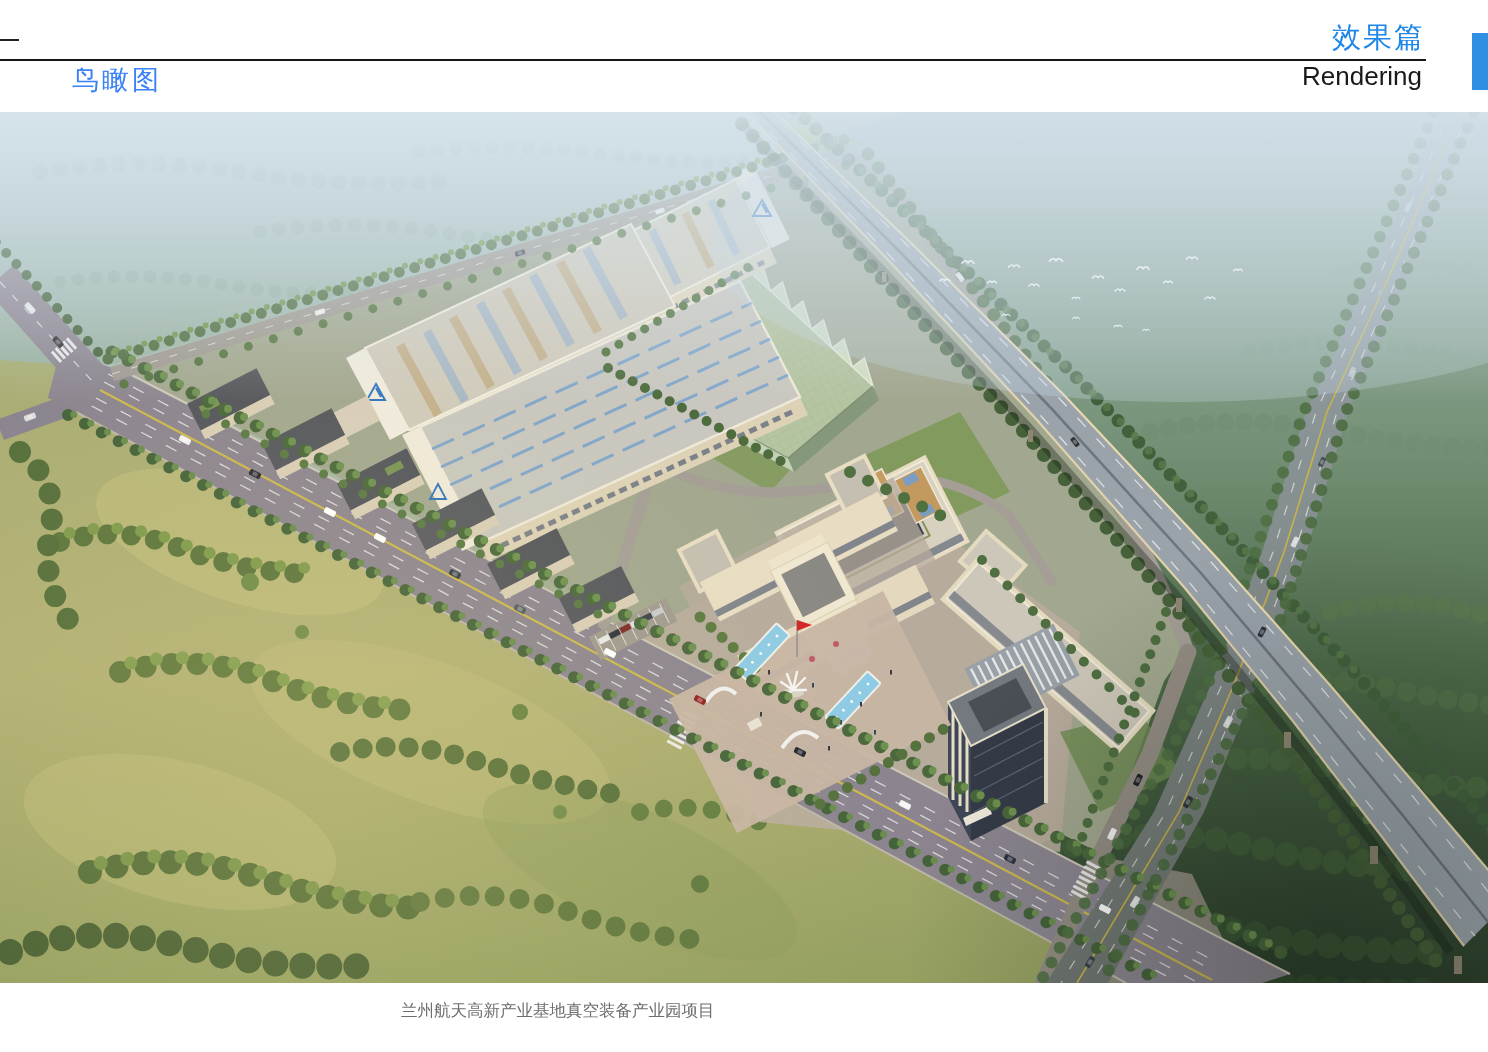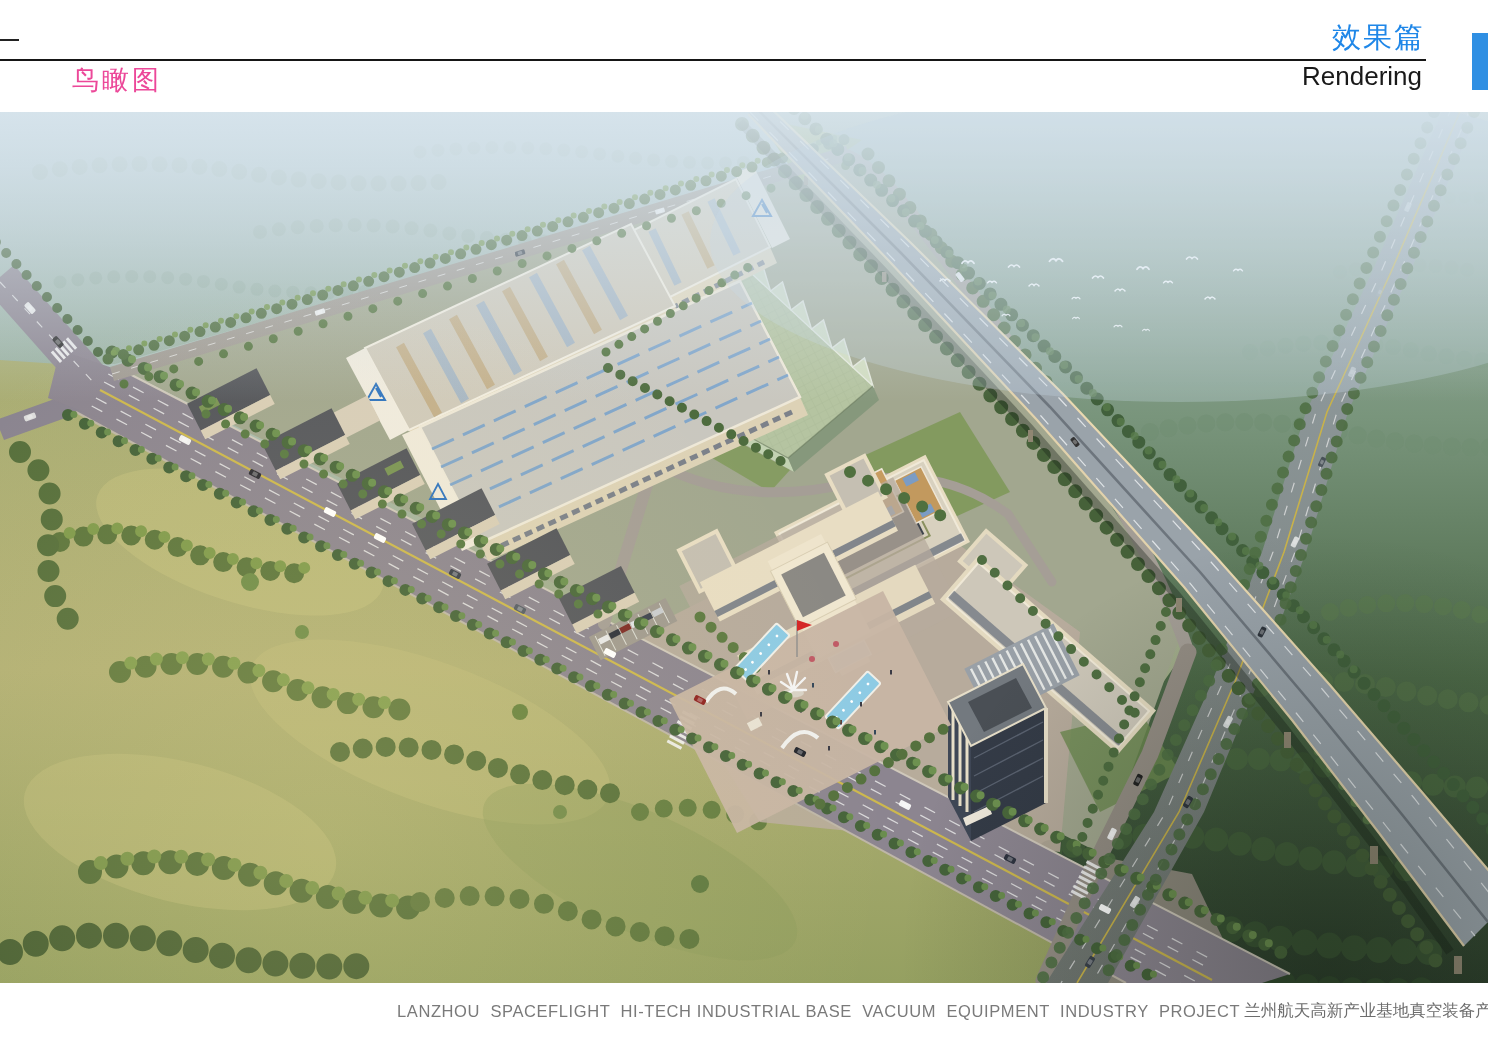--- a/index.html
+++ b/index.html
@@ -4,21 +4,21 @@
 <style>
   html,body{margin:0;padding:0;background:#ffffff;width:1488px;height:1052px;overflow:hidden;
     font-family:"Liberation Sans","DejaVu Sans",sans-serif;}
   .page{position:relative;width:1488px;height:876px;background:#fff;}
   
   .mini-rule{position:absolute;left:0;top:39px;width:19px;height:2px;background:#222;}
   .head-rule{position:absolute;left:0;top:59px;width:1426px;height:2px;background:#161616;}
   .topic-cn{position:absolute;right:63px;top:18px;font-size:29px;color:#1f87e8;letter-spacing:2px;}
   .topic-en{position:absolute;right:66px;top:61px;font-size:26px;color:#191919;letter-spacing:0;}
   .accent-block{position:absolute;right:0;top:33px;width:16px;height:57px;background:#2f8fe3;}
-  .view-title{position:absolute;left:72px;top:62px;font-size:27px;color:#ec4899;letter-spacing:3px;}
+  .view-title{position:absolute;left:72px;top:62px;font-size:27px;color:#3b82f6;letter-spacing:3px;}
   
   .figure{position:absolute;left:0;top:112px;width:1488px;height:871px;overflow:hidden;}
   .figure svg{display:block;}
   
   .caption{position:absolute;left:397px;top:999px;height:24px;display:flex;align-items:center;}
   .cap-en{font-size:16.5px;color:#7a7a7a;letter-spacing:.6px;white-space:pre;}
   .cap-cn{font-size:16.5px;color:#6d6d6d;margin-left:4px;white-space:pre;}
   svg .tree{fill:none;stroke-linecap:round;}
   svg .band{stroke-linejoin:round;}
 </style>
@@ -489,18 +489,17 @@
     <g>
       <rect x="0" y="0" width="1488" height="290" fill="url(#hazeG)"></rect>
       <ellipse cx="1180" cy="130" rx="470" ry="160" fill="rgba(200,220,232,.28)"></ellipse>
       <circle cx="330" cy="720" r="560" fill="url(#warmG)"></circle>
       <circle cx="1330" cy="850" r="430" fill="url(#vigG)"></circle>
     </g>
   </svg>
   </div>
 
   <div class="caption">
-    <span class="cap-en">LANZHOU  SPACEFLIGHT  HI-TECH INDUSTRIAL BASE  VACUUM  EQUIPMENT  INDUSTRY  PROJECT</span>
     <span class="cap-cn">兰州航天高新产业基地真空装备产业园项目</span>
 
   </div>
 
 </div>
 
 </body></html>

